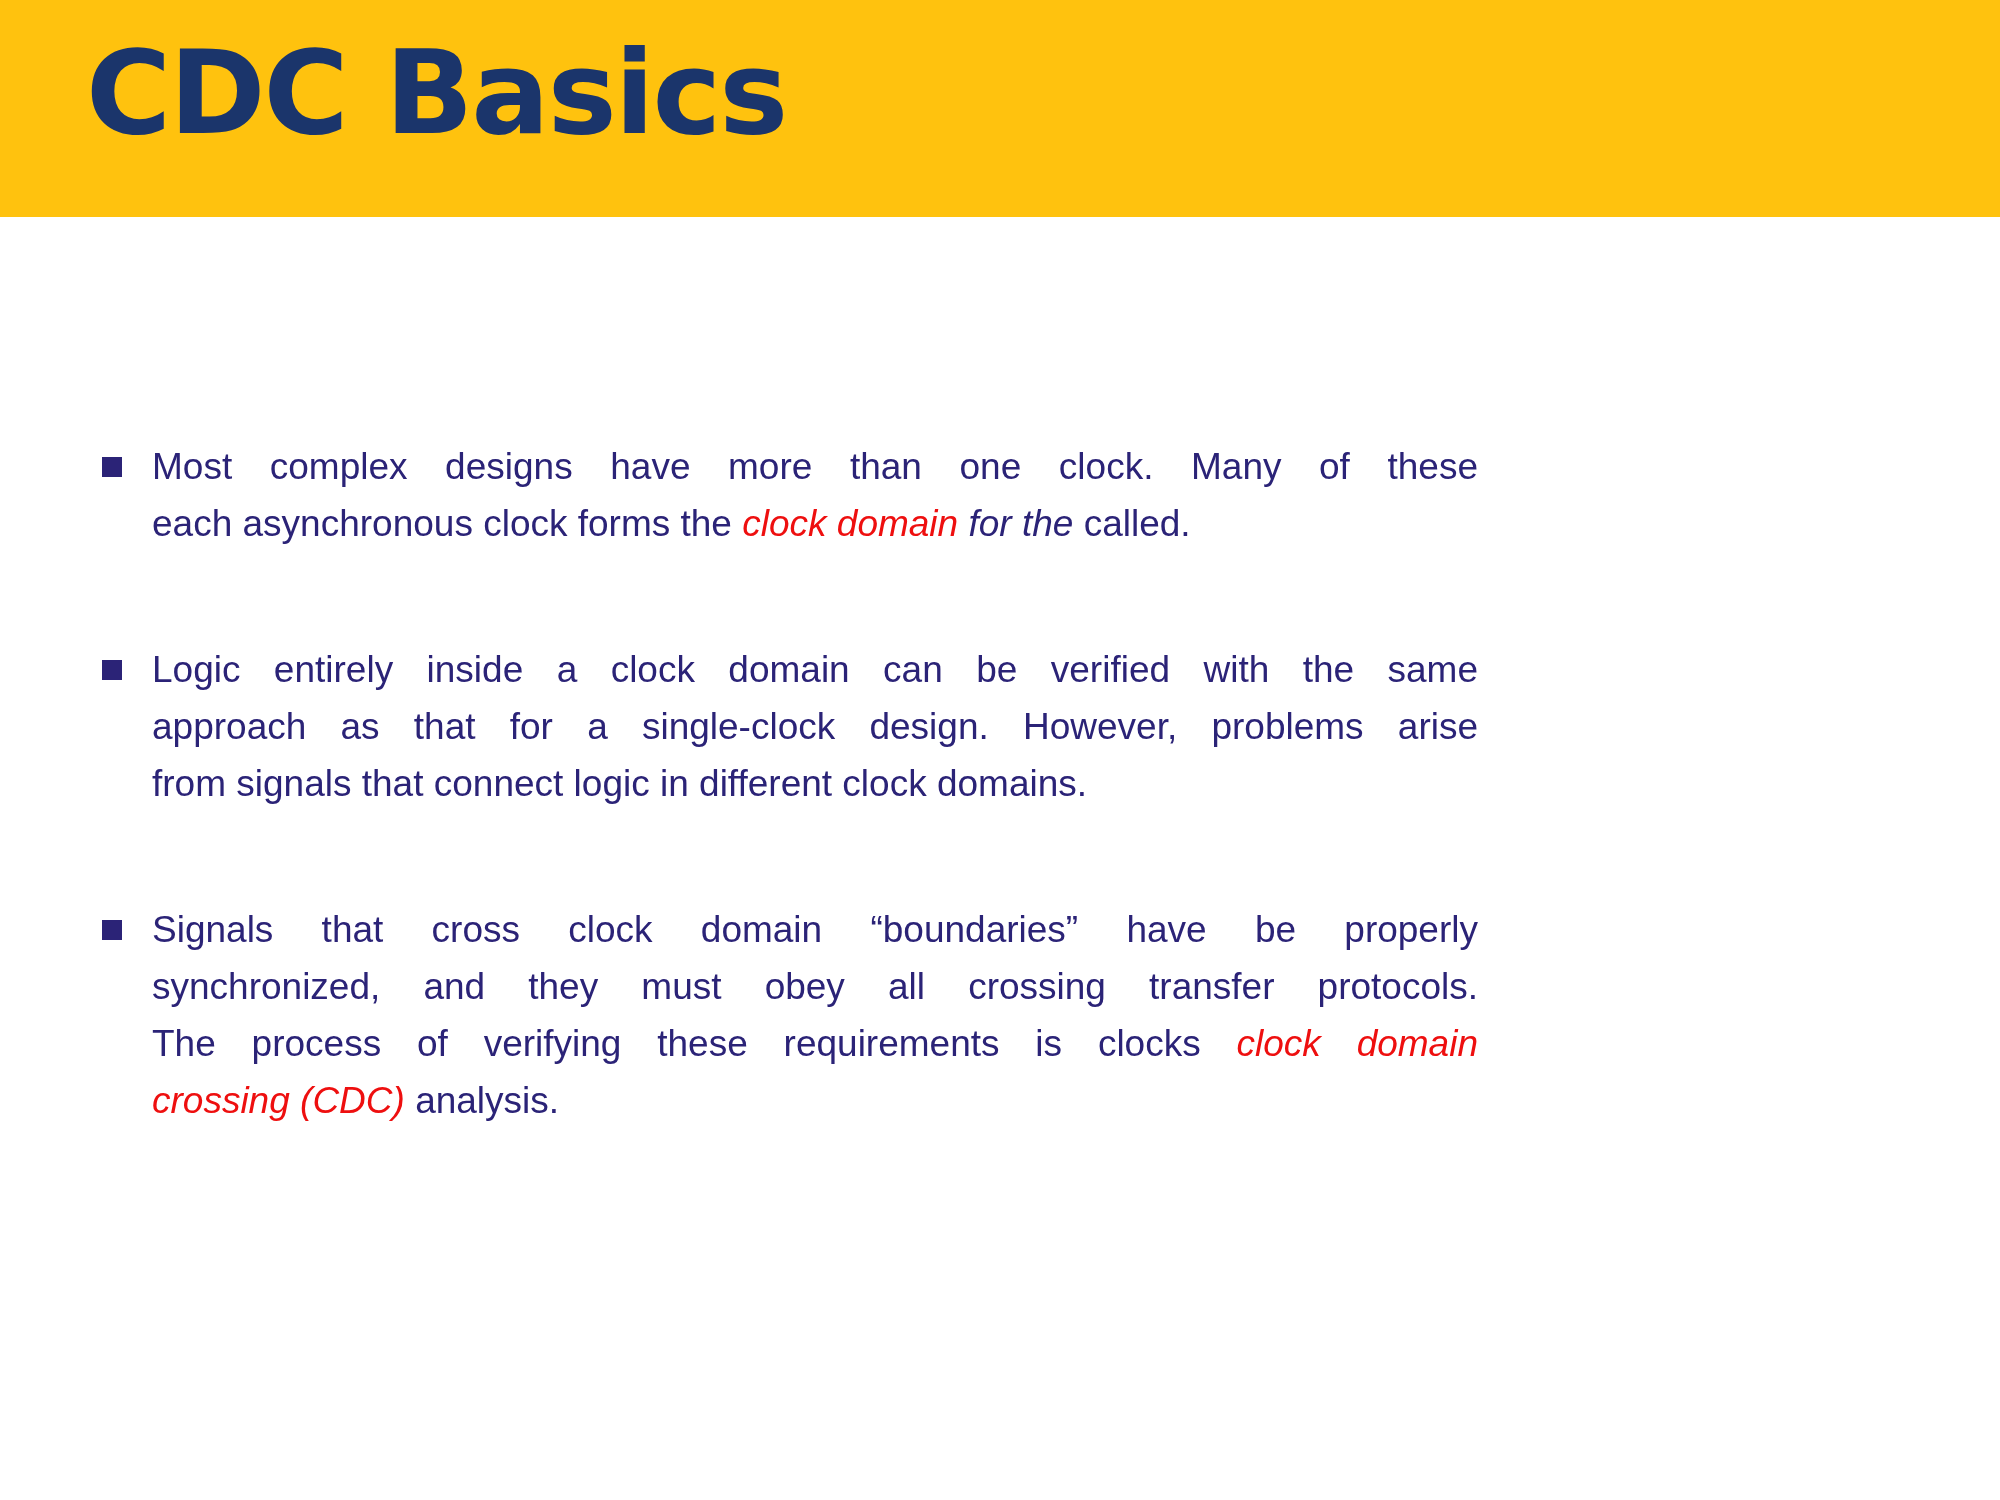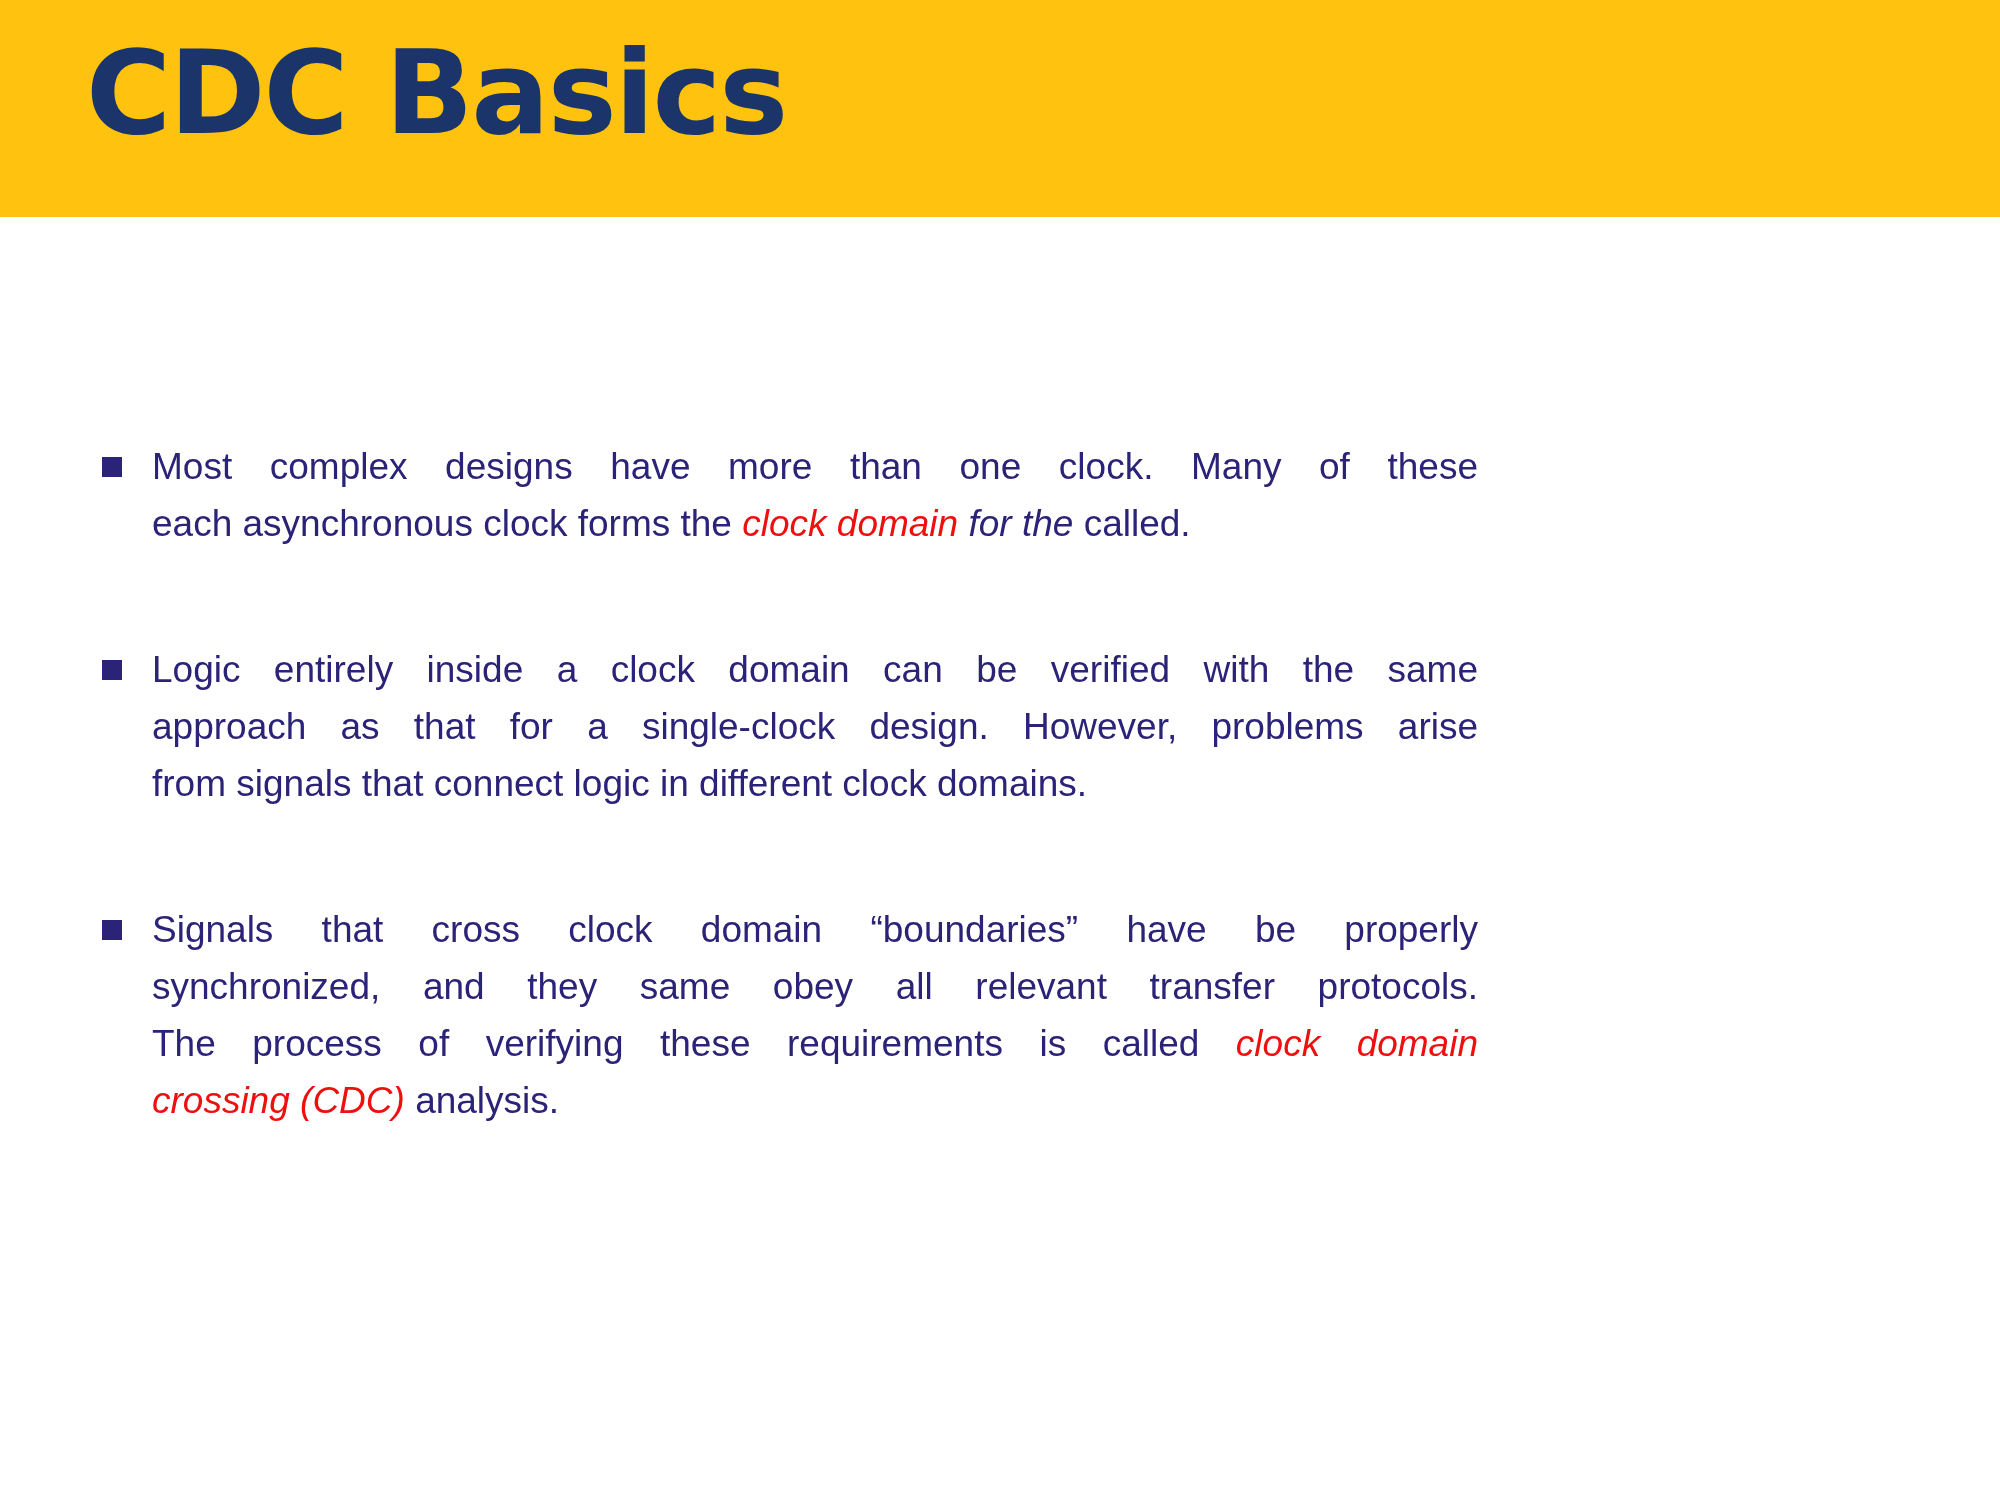--- a/index.html
+++ b/index.html
@@ -85,19 +85,19 @@
         <div class="para">
           <div class="line justify"><span class="run-n">Logic entirely inside a clock domain can be verified with the same</span></div>
           <div class="line justify"><span class="run-n">approach as that for a single-clock design. However, problems arise</span></div>
           <div class="line last"><span class="run-n">from signals that connect logic in different clock domains.</span></div>
         </div>
       </div>
       <div class="bullet-item">
         <span class="bullet-marker"></span>
         <div class="para">
           <div class="line justify"><span class="run-n">Signals that cross clock domain “boundaries” have be properly</span></div>
-          <div class="line justify"><span class="run-n">synchronized, and they same obey all relevant transfer protocols.</span></div>
-          <div class="line justify"><span class="run-n">The process of verifying these requirements is called </span><span class="run-ri">clock domain</span></div>
+          <div class="line justify"><span class="run-n">synchronized, and they must obey all crossing transfer protocols.</span></div>
+          <div class="line justify"><span class="run-n">The process of verifying these requirements is clocks </span><span class="run-ri">clock domain</span></div>
           <div class="line last"><span class="run-ri">crossing (CDC)</span><span class="run-n"> analysis.</span></div>
         </div>
       </div>
     </div>
 </div>
 
 </body></html>

